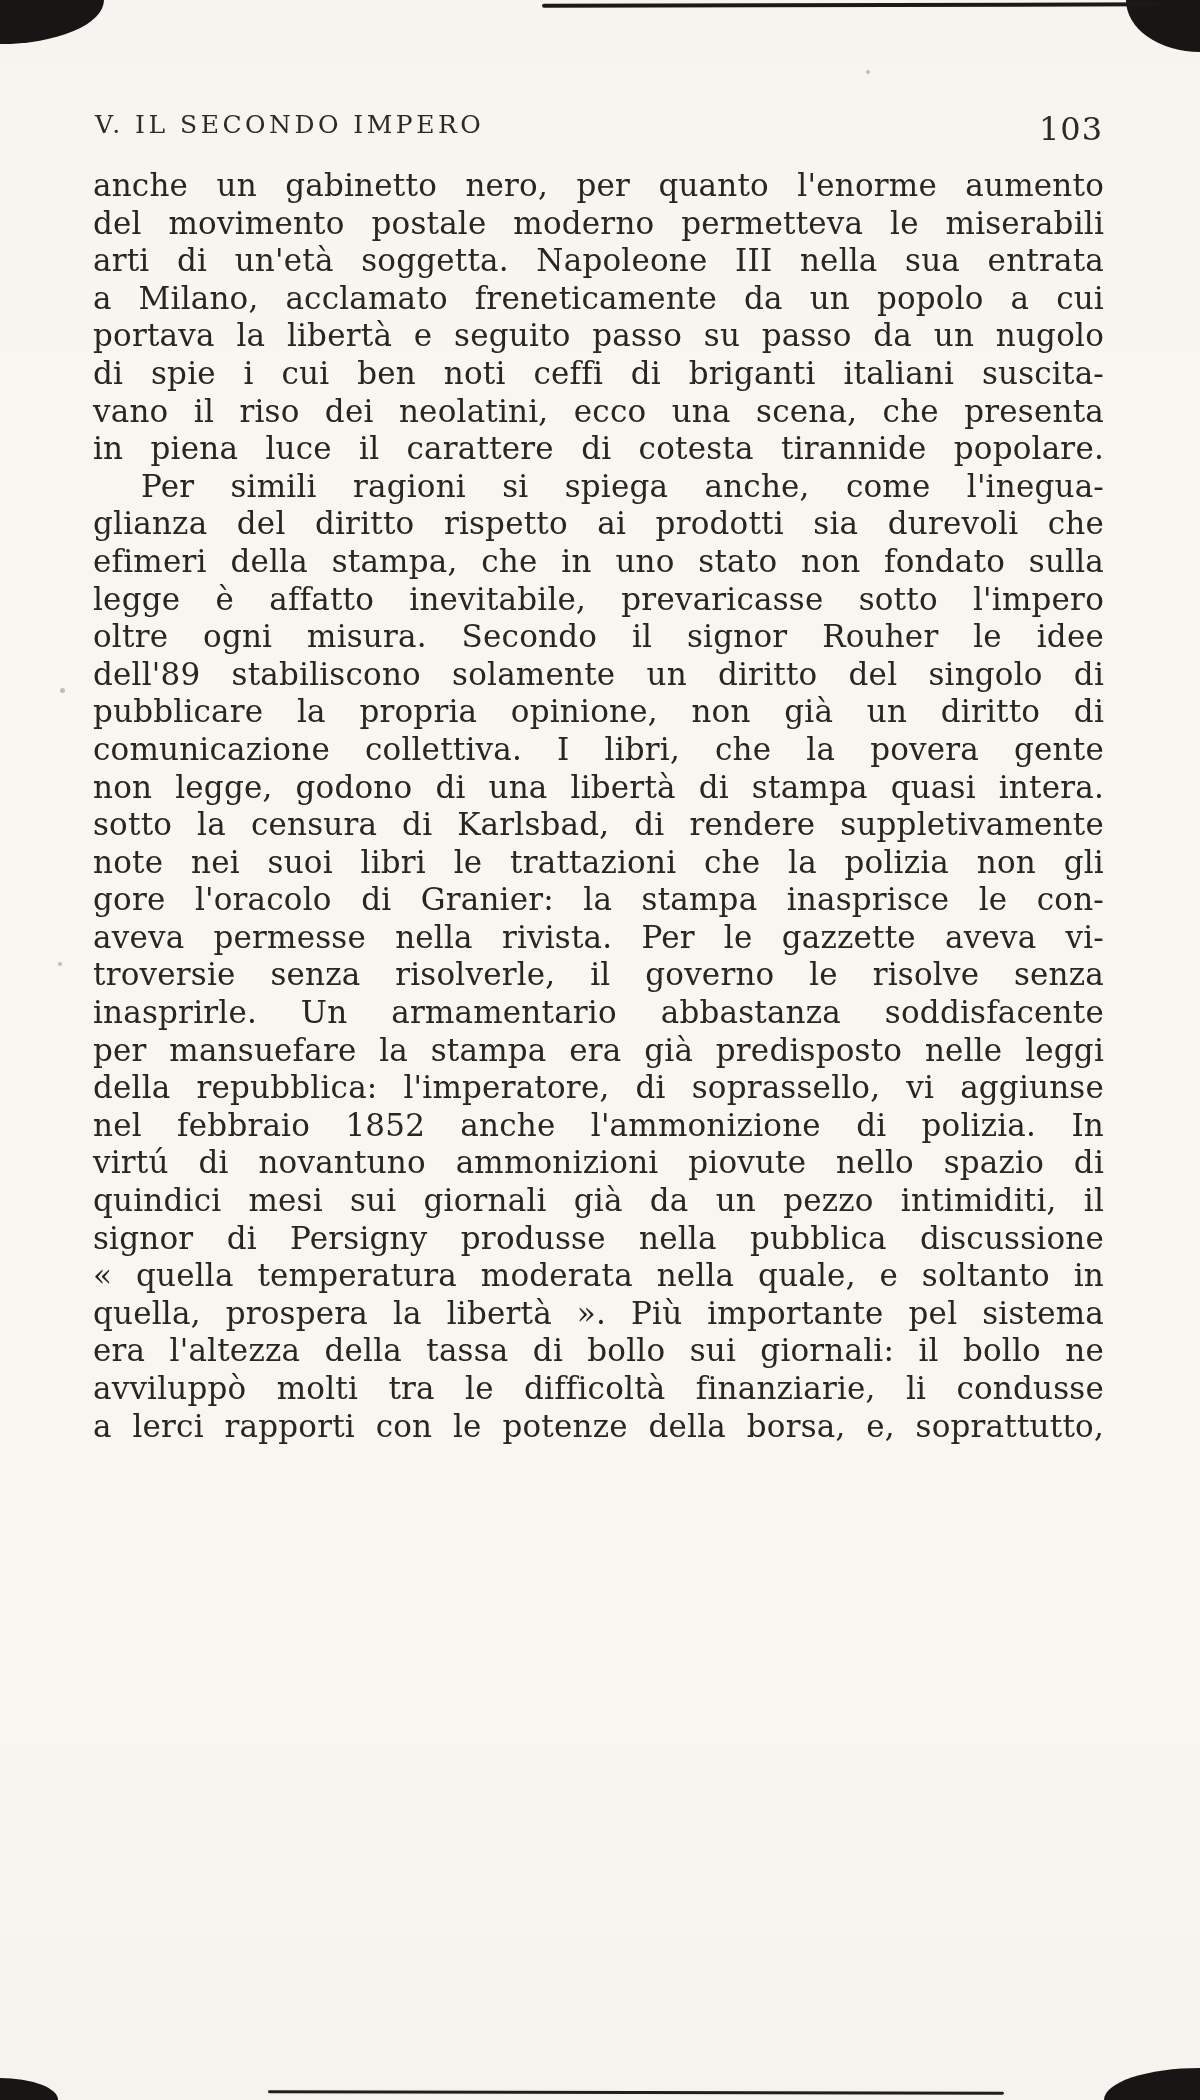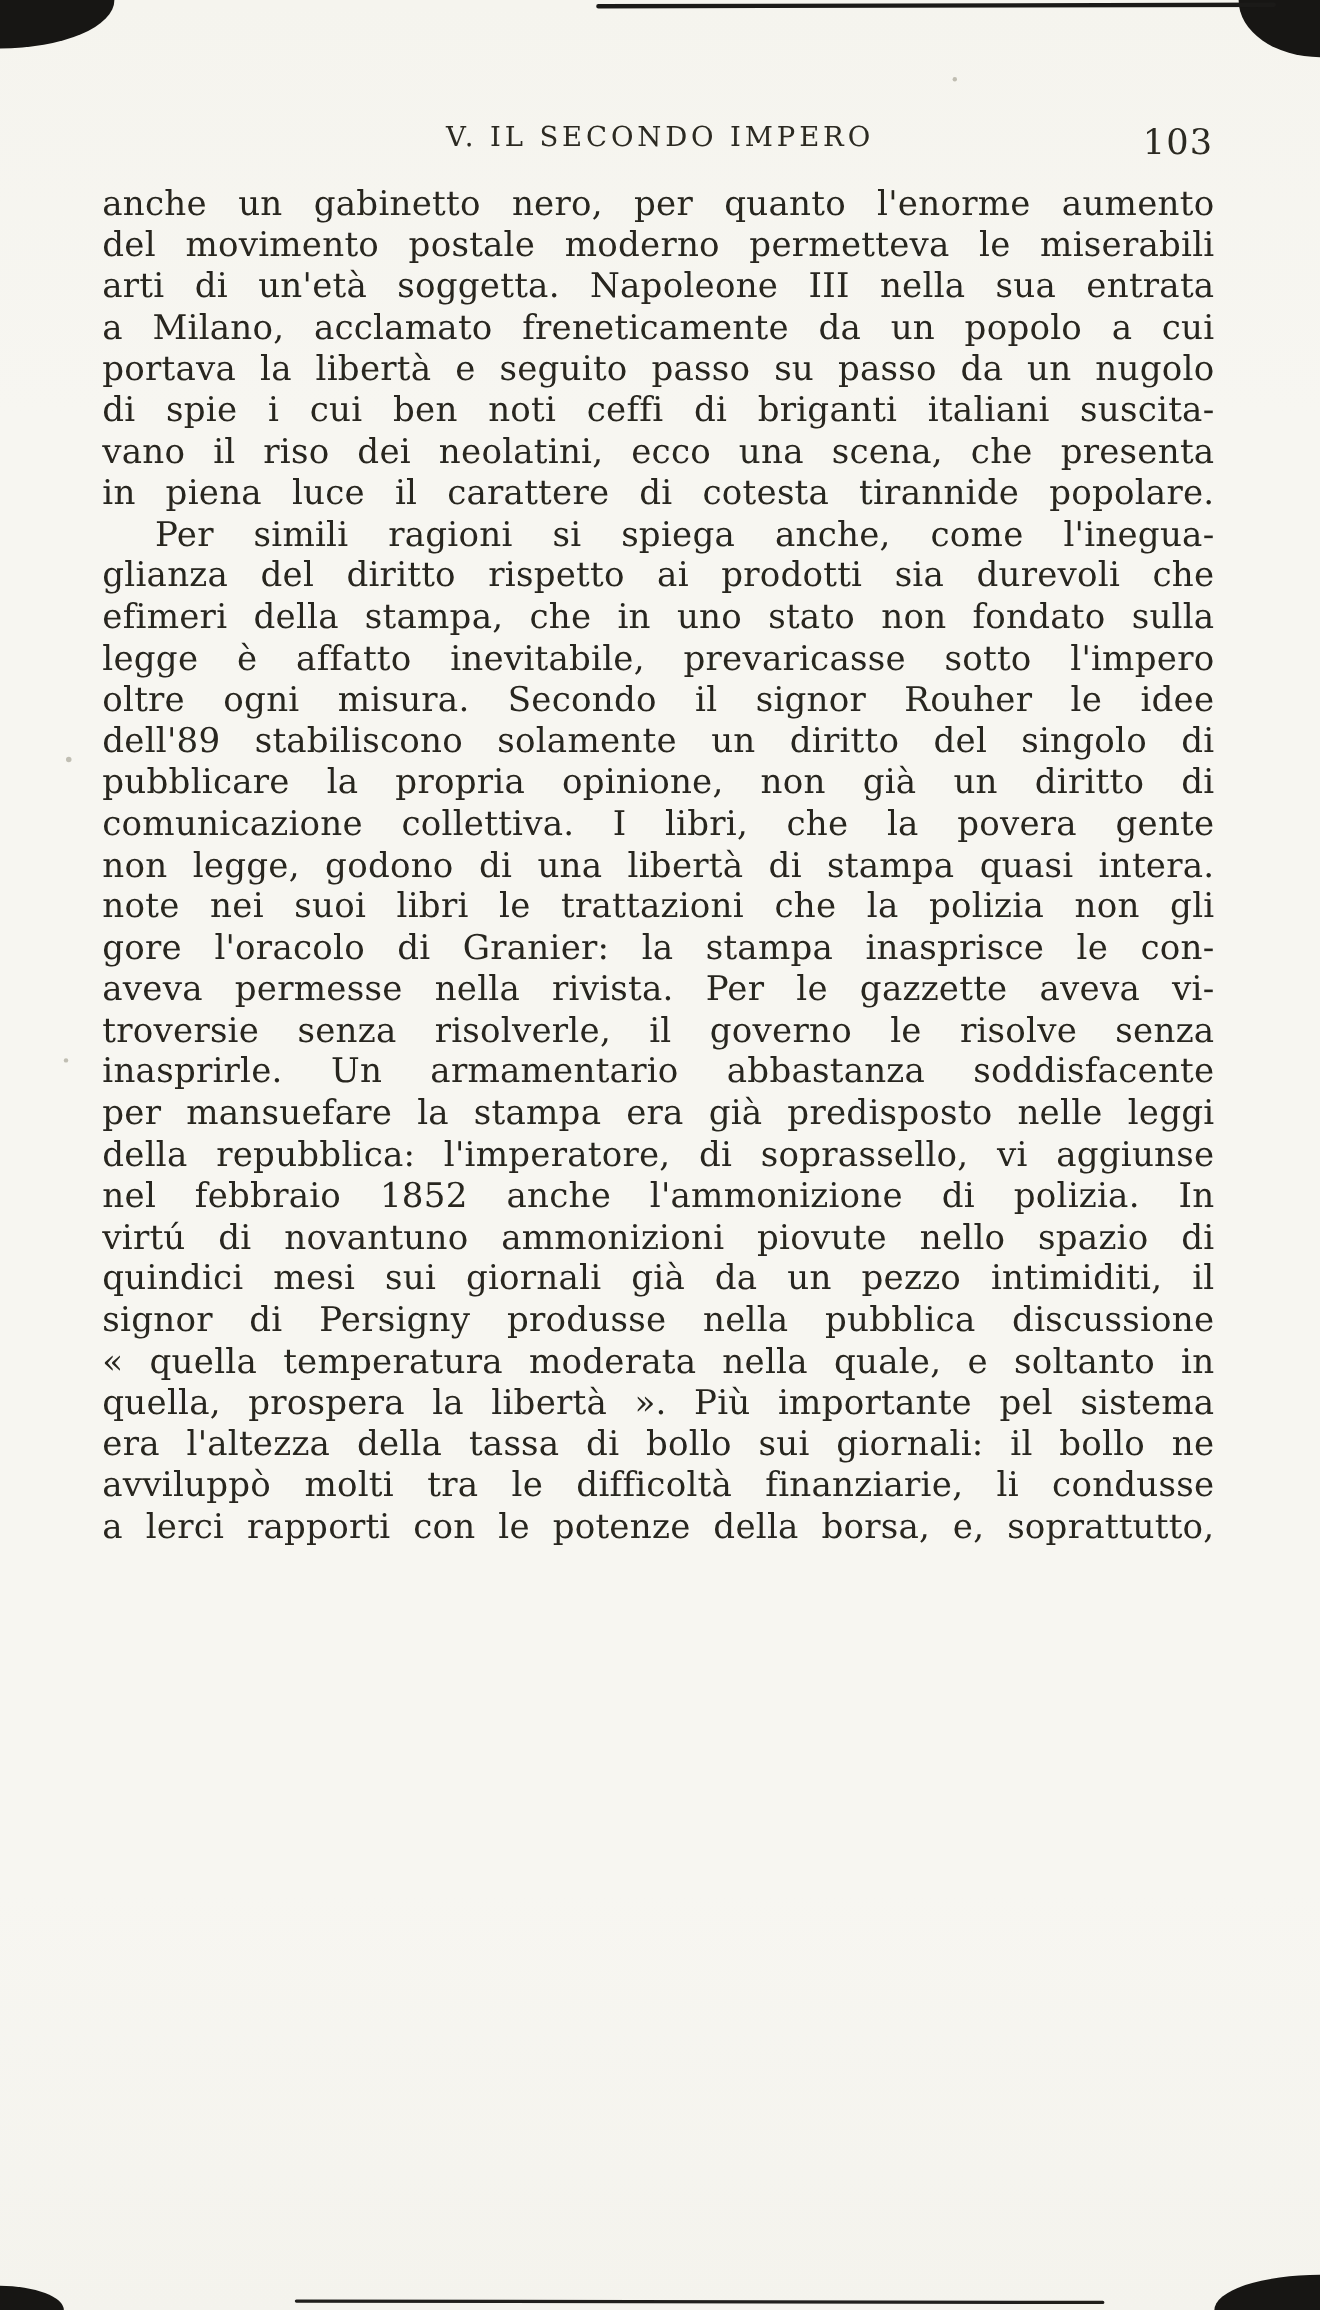--- a/index.html
+++ b/index.html
@@ -13,21 +13,21 @@
   .page{
     position:relative;
     width:1200px;height:2100px;
     background:linear-gradient(180deg,#f5f4ee 0%,#f7f6f1 18%,#f7f6f1 82%,#f4f3ed 100%);
   }
   
   .header{
     position:absolute;top:110px;left:95px;right:95px;height:40px;
   }
   .header .title{
-    position:absolute;left:0;right:0;text-align:center;
+    position:absolute;left:0;right:0;
     font-size:25px;letter-spacing:3.5px;color:#2c2a22;
     font-variant-numeric:oldstyle-nums;
   }
   .header .pagenum{
     position:absolute;right:2px;top:0;
     font-size:32px;letter-spacing:1px;color:#2c2a22;
   }
   
   .text-block{
     position:absolute;top:167px;left:93px;right:96px;
@@ -91,20 +91,21 @@
       <div class="paragraph indent">
         <div class="line first">Per simili ragioni si spiega anche, come l'inegua-</div>
         <div class="line">glianza del diritto rispetto ai prodotti sia durevoli che</div>
         <div class="line">efimeri della stampa, che in uno stato non fondato sulla</div>
         <div class="line">legge è affatto inevitabile, prevaricasse sotto l'impero</div>
         <div class="line">oltre ogni misura. Secondo il signor Rouher le idee</div>
         <div class="line">dell'89 stabiliscono solamente un diritto del singolo di</div>
         <div class="line">pubblicare la propria opinione, non già un diritto di</div>
         <div class="line">comunicazione collettiva. I libri, che la povera gente</div>
         <div class="line">non legge, godono di una libertà di stampa quasi intera.</div>
+        <div class="line">sotto la censura di Karlsbad, di rendere suppletivamente</div>
         <div class="line">note nei suoi libri le trattazioni che la polizia non gli</div>
         <div class="line">gore l'oracolo di Granier: la stampa inasprisce le con-</div>
         <div class="line">aveva permesse nella rivista. Per le gazzette aveva vi-</div>
         <div class="line">troversie senza risolverle, il governo le risolve senza</div>
         <div class="line">inasprirle. Un armamentario abbastanza soddisfacente</div>
         <div class="line">per mansuefare la stampa era già predisposto nelle leggi</div>
         <div class="line">della repubblica: l'imperatore, di soprassello, vi aggiunse</div>
         <div class="line">nel febbraio 1852 anche l'ammonizione di polizia. In</div>
         <div class="line">virtú di novantuno ammonizioni piovute nello spazio di</div>
         <div class="line">quindici mesi sui giornali già da un pezzo intimiditi, il</div>

